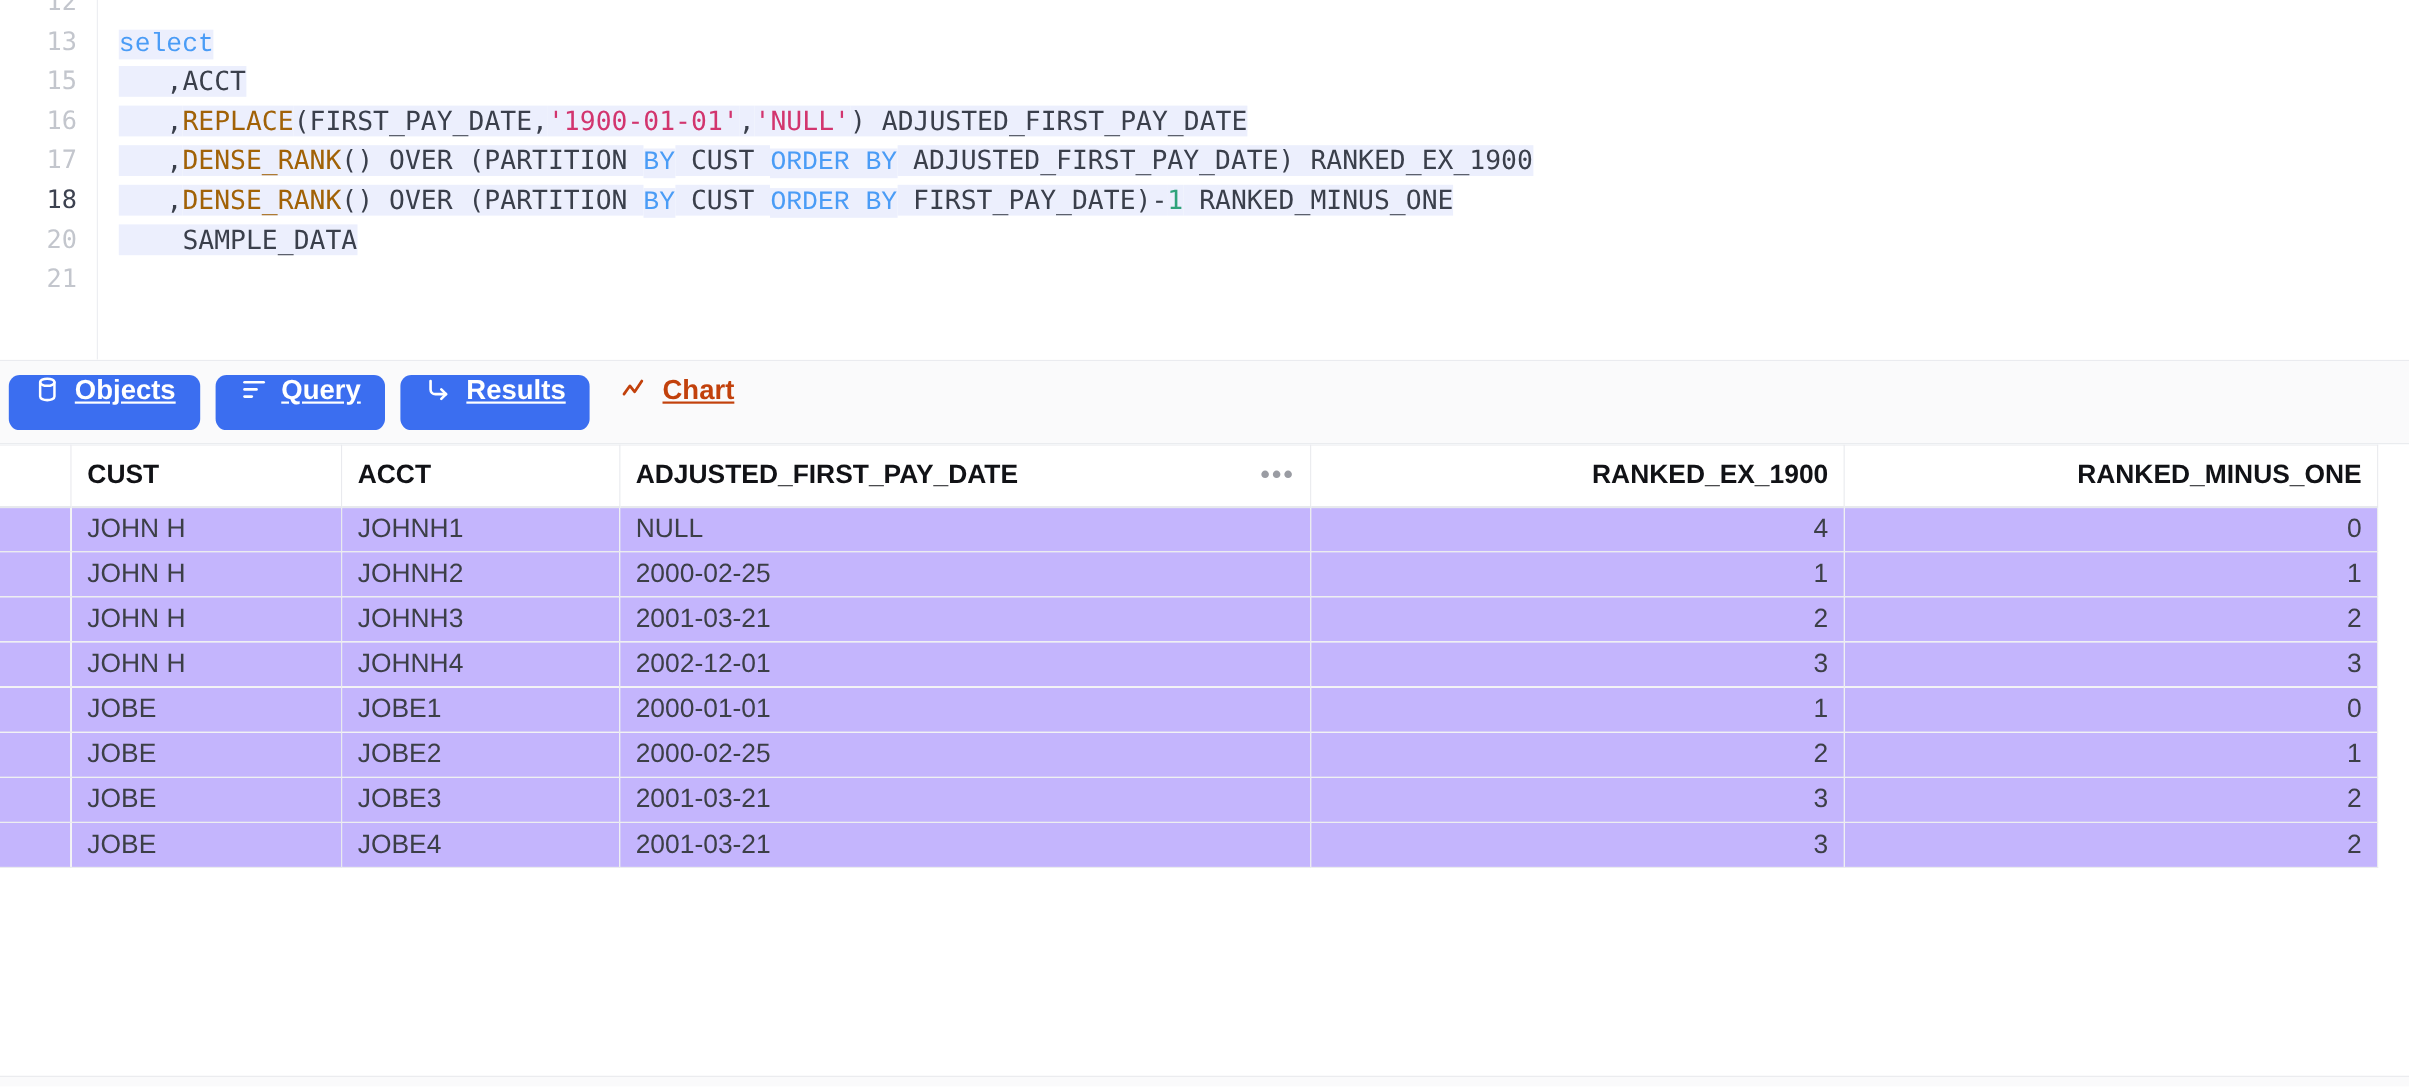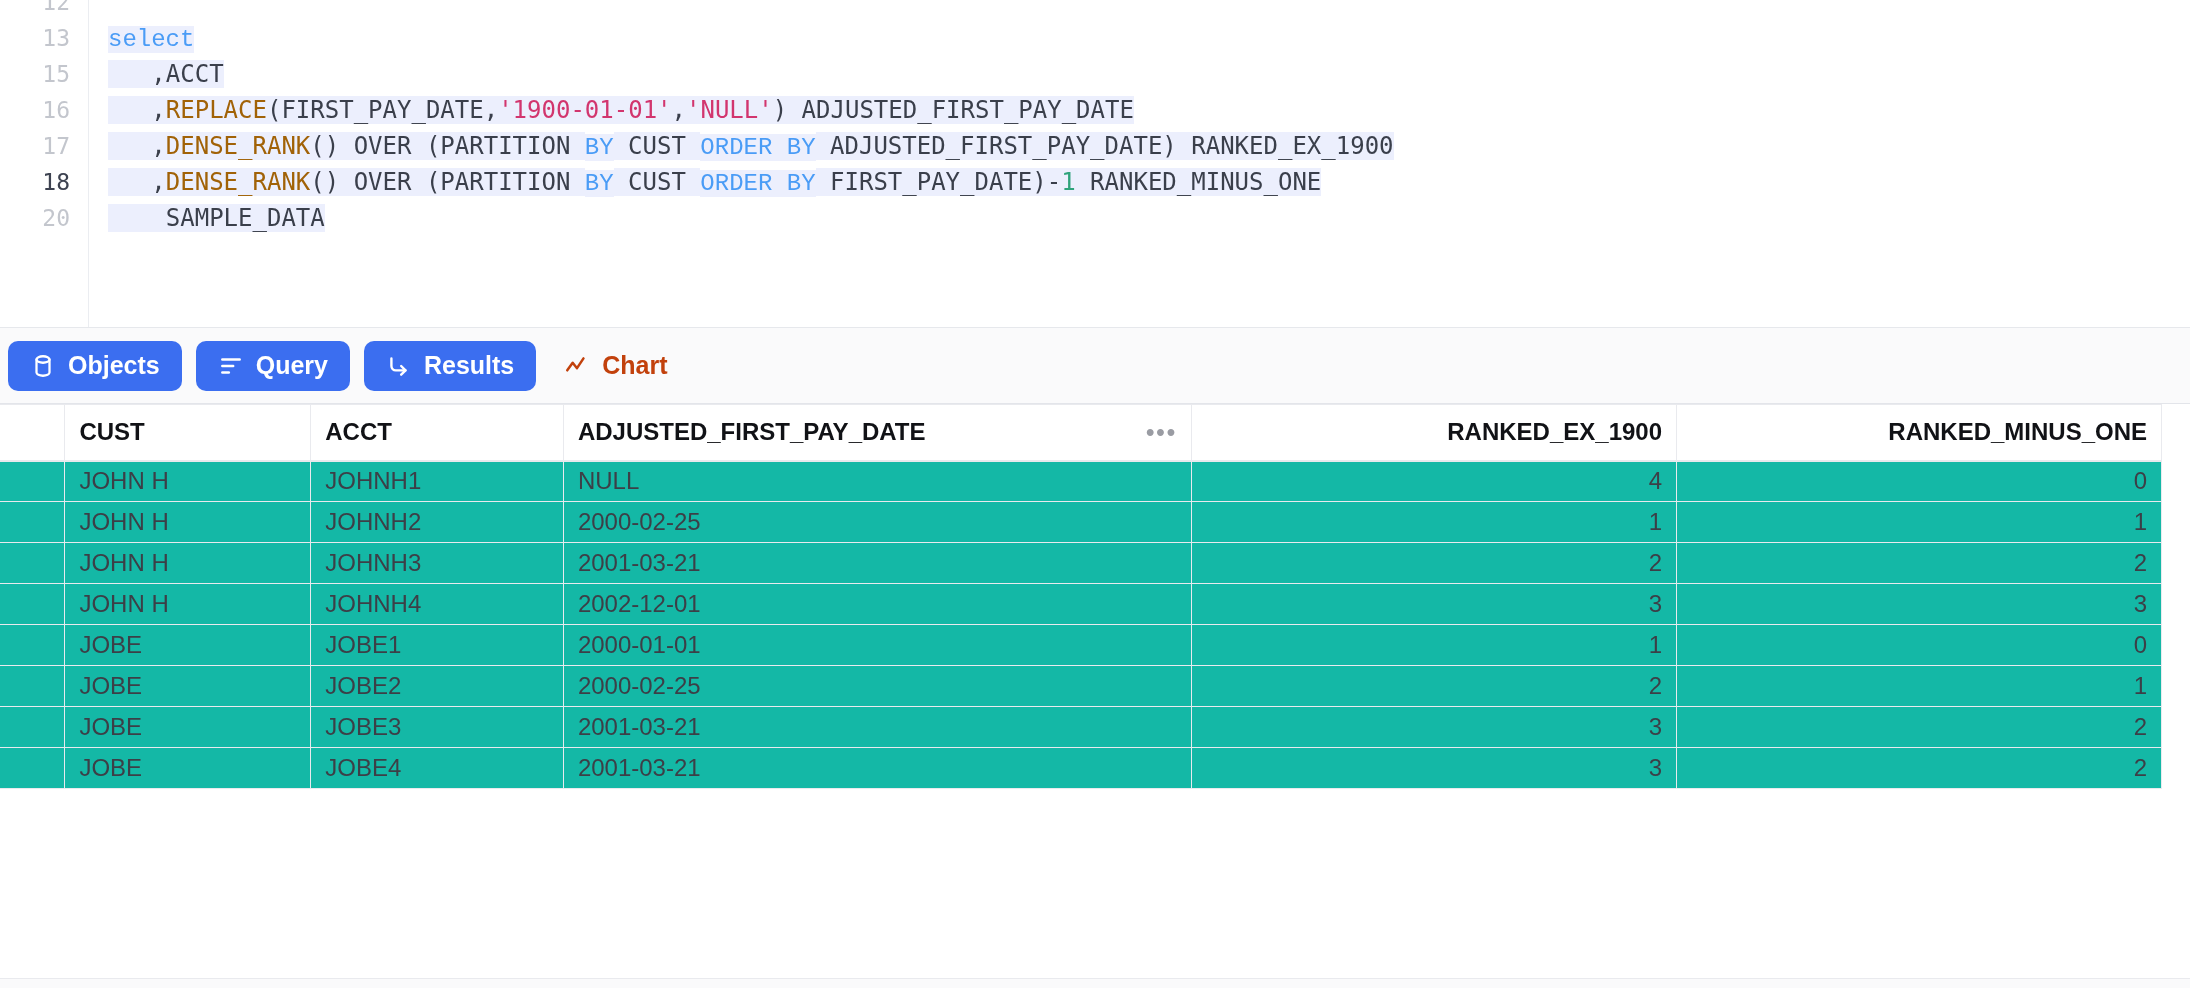--- a/index.html
+++ b/index.html
@@ -66,30 +66,31 @@
     height: 77px;
     background: #fafafb;
     border-top: 1px solid #e6e8ec;
     border-bottom: 1px solid #e3e5ea;
     display: flex;
     align-items: center;
     padding-left: 8px;
     gap: 14px;
   }
   .tab {
-    display: flex; align-items: center; gap: 12px;
+    display: flex; align-items: flex-start; gap: 12px;
     height: 50px;
     padding: 0 22px;
     border-radius: 10px;
     font-size: 25px;
     font-weight: bold;
     cursor: pointer;
     user-select: none;
     border: none;
     font-family: "Liberation Sans", sans-serif;
+    text-decoration: underline;
   }
   .tab.active { background: #3b6ef0; color: #ffffff; }
   .tab.inactive { background: transparent; color: #c2410c; padding: 0 14px; }
   .tab svg { display: block; }
 
   
   .results {
     flex: 1 1 auto;
     position: relative;
     background: #ffffff;
@@ -133,21 +134,21 @@
   .th-wrap { display: flex; align-items: center; justify-content: space-between; gap: 10px; }
   .th-wrap.num { justify-content: flex-end; }
   .dots {
     color: #9a9ca3; font-size: 24px; letter-spacing: 2px;
     line-height: 1; cursor: pointer; padding-left: 8px;
     font-weight: bold;
   }
 
   table.grid tbody td {
     color: #3c3f47;
-    background: #14b8a6;
+    background: #c4b5fd;
     vertical-align: middle;
   }
   table.grid tbody td.idx {
     color: #b9bbc2;
     text-align: left;
     padding-left: 10px;
     font-size: 23px;
   }
   table.grid tbody td.num { text-align: right; }
 
@@ -167,20 +168,21 @@
   <div class="editor">
     <div class="gutter-rule"></div>
     <div class="editor-inner" id="editor-lines">
         <div class="code-line"><div class="gutter">12</div><div class="code-text"></div></div>
         <div class="code-line"><div class="gutter">13</div><div class="code-text"><span class="tk-kw sel">select</span></div></div>
         <div class="code-line"><div class="gutter">15</div><div class="code-text"><span class="tk-plain sel">   ,ACCT</span></div></div>
         <div class="code-line"><div class="gutter">16</div><div class="code-text"><span class="tk-plain sel">   ,</span><span class="tk-fn sel">REPLACE</span><span class="tk-plain sel">(FIRST_PAY_DATE,</span><span class="tk-str sel">'1900-01-01'</span><span class="tk-plain sel">,</span><span class="tk-str sel">'NULL'</span><span class="tk-plain sel">) ADJUSTED_FIRST_PAY_DATE</span></div></div>
         <div class="code-line"><div class="gutter">17</div><div class="code-text"><span class="tk-plain sel">   ,</span><span class="tk-fn sel">DENSE_RANK</span><span class="tk-plain sel">() OVER (PARTITION </span><span class="tk-kw sel">BY</span><span class="tk-plain sel"> CUST </span><span class="tk-kw sel">ORDER BY</span><span class="tk-plain sel"> ADJUSTED_FIRST_PAY_DATE) RANKED_EX_1900</span></div></div>
         <div class="code-line"><div class="gutter active">18</div><div class="code-text"><span class="tk-plain sel">   ,</span><span class="tk-fn sel">DENSE_RANK</span><span class="tk-plain sel">() OVER (PARTITION </span><span class="tk-kw sel">BY</span><span class="tk-plain sel"> CUST </span><span class="tk-kw sel">ORDER BY</span><span class="tk-plain sel"> FIRST_PAY_DATE)-</span><span class="tk-num sel">1</span><span class="tk-plain sel"> RANKED_MINUS_ONE</span></div></div>
         <div class="code-line"><div class="gutter">20</div><div class="code-text"><span class="tk-plain sel">    SAMPLE_DATA</span></div></div>
+        <div class="code-line"><div class="gutter">21</div><div class="code-text"></div></div>
       </div>
   </div>
 
   <div class="toolbar" id="toolbar">
       <div class="tab active">
         <span style="display: flex;">
           <svg width="26" height="26" viewBox="0 0 24 24" fill="none" stroke="currentColor" stroke-width="2.1" stroke-linecap="round">
             <ellipse cx="12" cy="6" rx="6" ry="3"></ellipse>
             <path d="M6 6v12c0 1.7 2.7 3 6 3s6-1.3 6-3V6"></path>
           </svg>

